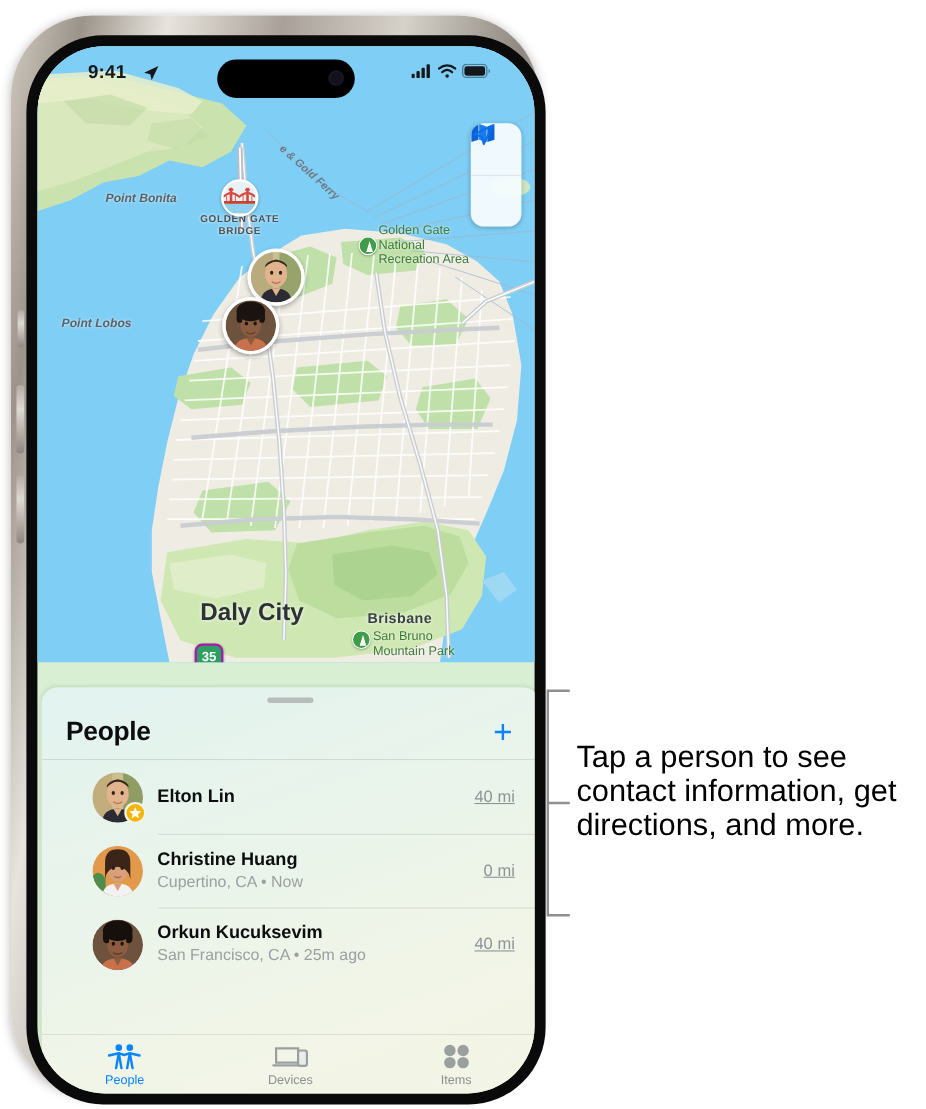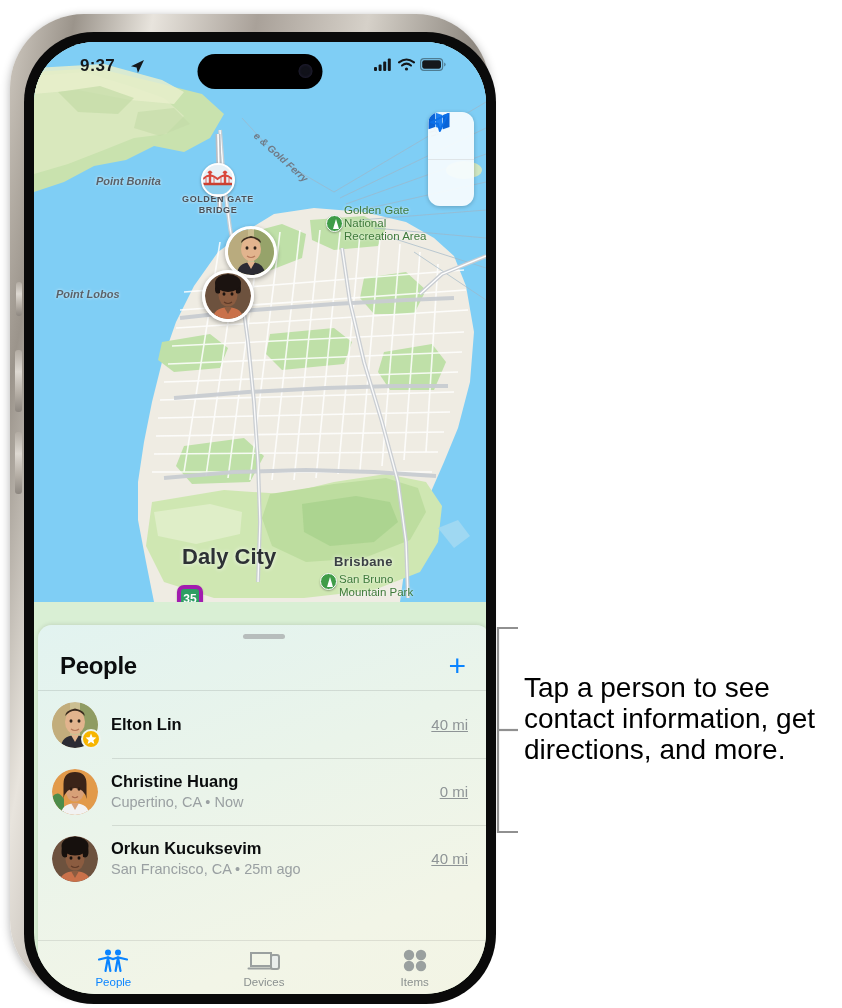--- a/index.html
+++ b/index.html
@@ -76,21 +76,21 @@
     background: #3f9c48; border: 1.5px solid #fff;
     box-shadow: 0 1px 2px rgba(0,0,0,.3);
   }
   .park-pin::after {
     content: ""; position: absolute; left: 6px; top: 2.5px;
     width: 0; height: 0; border-left: 3.5px solid transparent;
     border-right: 3.5px solid transparent; border-bottom: 10px solid #fff;
   }
   .hwy-shield {
     position: absolute; width: 26px; height: 24px;
-    background: #2e9e63; border: 4px solid #a21caf; border-radius: 7px;
+    background: #2e9e63; border: 2px solid #a21caf; border-radius: 7px;
     color: #fff; font-size: 12px; font-weight: bold; text-align: center;
     line-height: 20px; box-shadow: 0 1px 2px rgba(0,0,0,.3);
   }
   .bridge-marker {
     position: absolute; width: 34px; height: 34px; border-radius: 50%;
     background: #eef3f7; border: 2.5px solid #fff; overflow: hidden;
     box-shadow: 0 1px 3px rgba(0,0,0,.3);
   }
   .map-avatar {
     position: absolute; border-radius: 50%;
@@ -153,21 +153,21 @@
     padding: 0 22px;
   }
   .sheet-title { font-size: 24px; font-weight: bold; color: #0b0d0e; letter-spacing: -.3px; }
   .add-btn {
     font-size: 30px; color: #0a84ff; line-height: 1;
     font-weight: 300; cursor: pointer; padding: 0 2px;
   }
   .sep-full { position: absolute; left: 0; width: 452px; height: 1px; background: rgba(0,0,0,.10); }
 
   
-  .people-list { position: absolute; left: 0; top: 66px; width: 452px; }
+  .people-list { position: absolute; left: 0; top: 66px; width: 452px; padding-left: 32px; }
   .person-row {
     position: relative; display: flex; align-items: center;
     height: 67px; padding: 0 22px 0 14px;
   }
   .person-row + .person-row::before {
     content:""; position: absolute; left: 74px; right: 0; top: 0;
     height: 1px; background: rgba(0,0,0,.10);
   }
   .avatar-wrap { position: relative; width: 46px; height: 46px; flex: 0 0 46px; }
   .avatar {
@@ -412,21 +412,21 @@
           </div>
           <div class="map-ctrl-btn">
             <svg width="22" height="22" viewBox="0 0 22 22">
               <path d="M20,2 L3,10.4 L10,12 L11.8,19 Z" fill="none" stroke="#0a6fe8" stroke-width="1.9" stroke-linejoin="round"></path>
             </svg>
           </div>
         </div>
       </div>
 
       <div class="statusbar">
-        <div class="sb-time">9:37</div>
+        <div class="sb-time">9:41</div>
         <div class="sb-loc-arrow">
           <svg width="15" height="15" viewBox="0 0 15 15">
             <path d="M14,1 L1,7.2 L6.6,8.4 L7.9,14 Z" fill="#15181b"></path>
           </svg>
         </div>
         <div class="sb-right">
           <svg width="19" height="13" viewBox="0 0 19 13">
             <rect x="0" y="9" width="3" height="4" rx="1" fill="#15181b"></rect>
             <rect x="4.6" y="6.5" width="3" height="6.5" rx="1" fill="#15181b"></rect>
             <rect x="9.2" y="3.5" width="3" height="9.5" rx="1" fill="#15181b"></rect>

